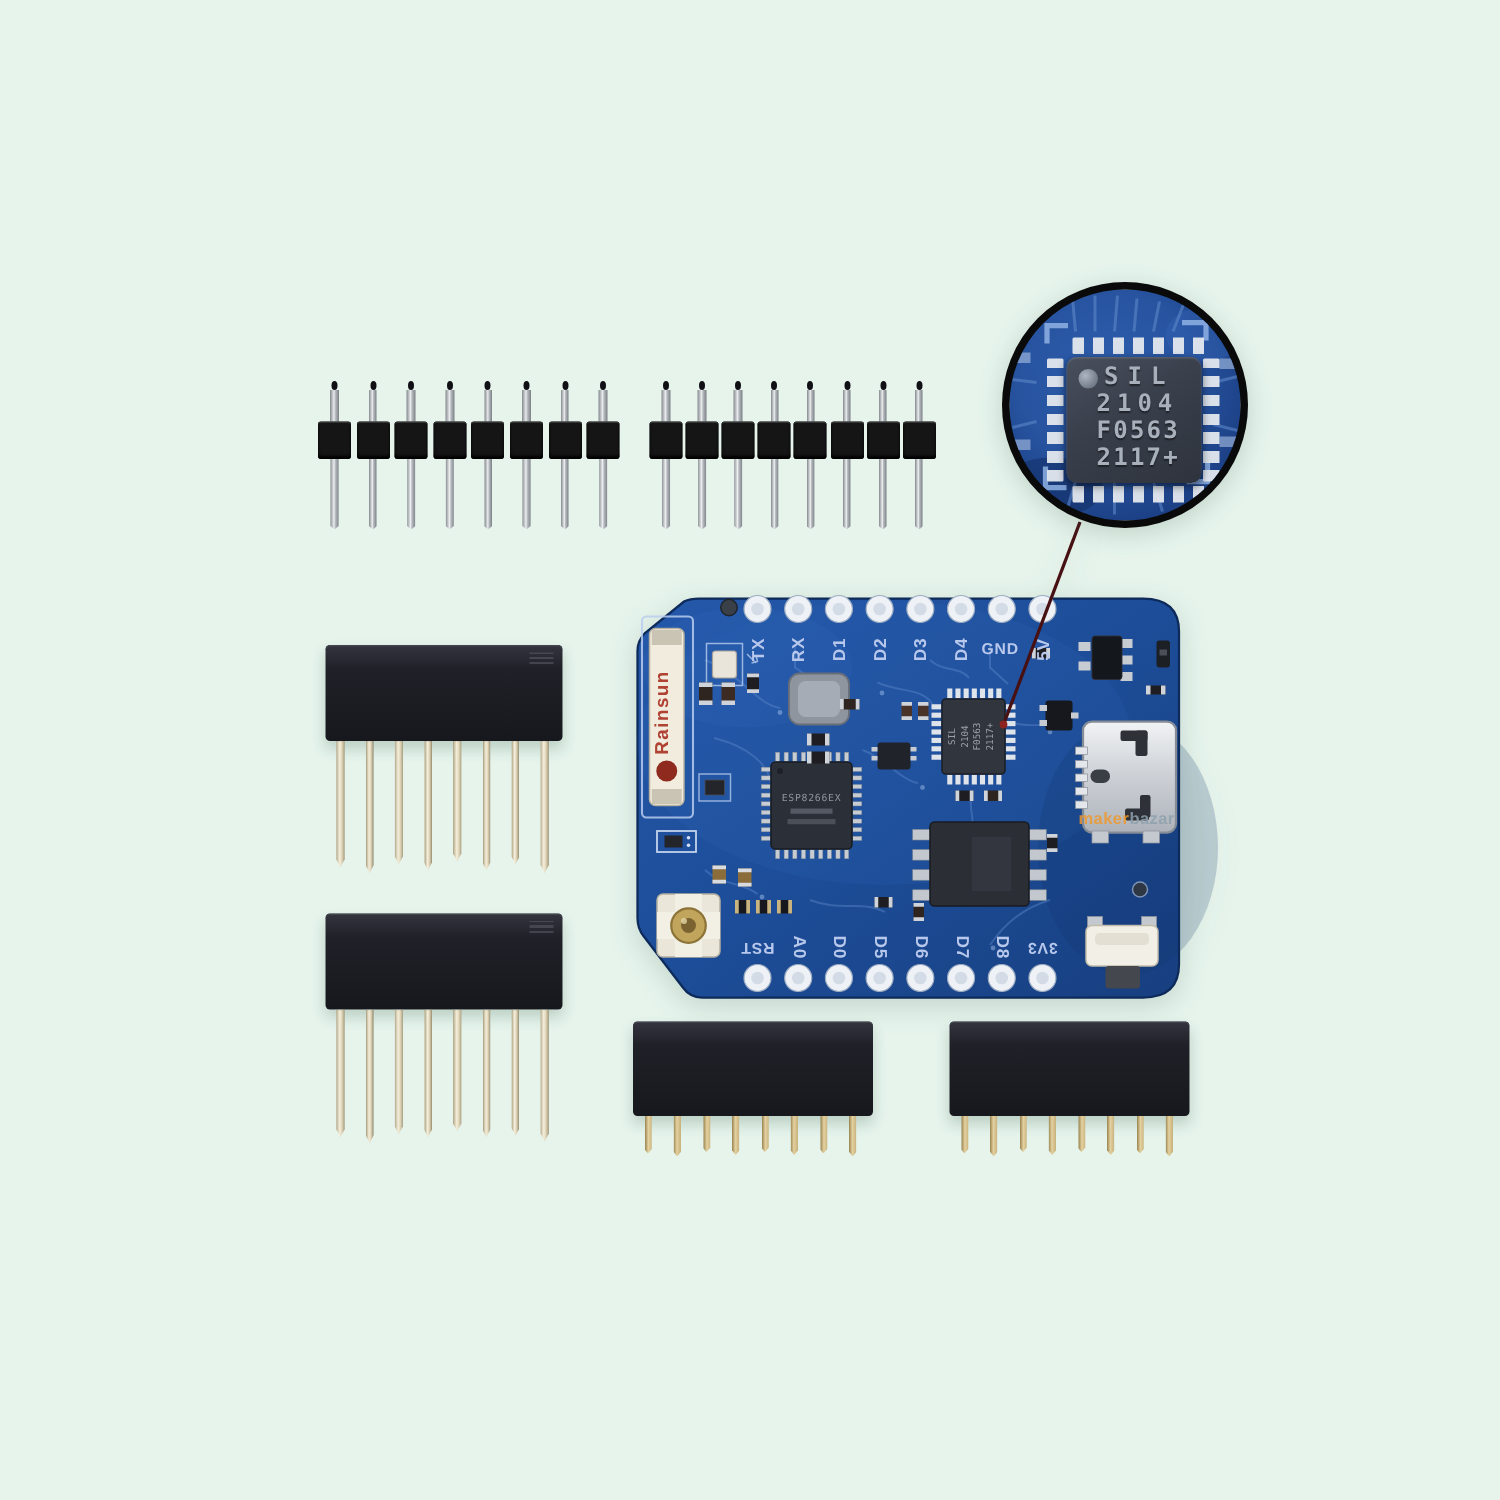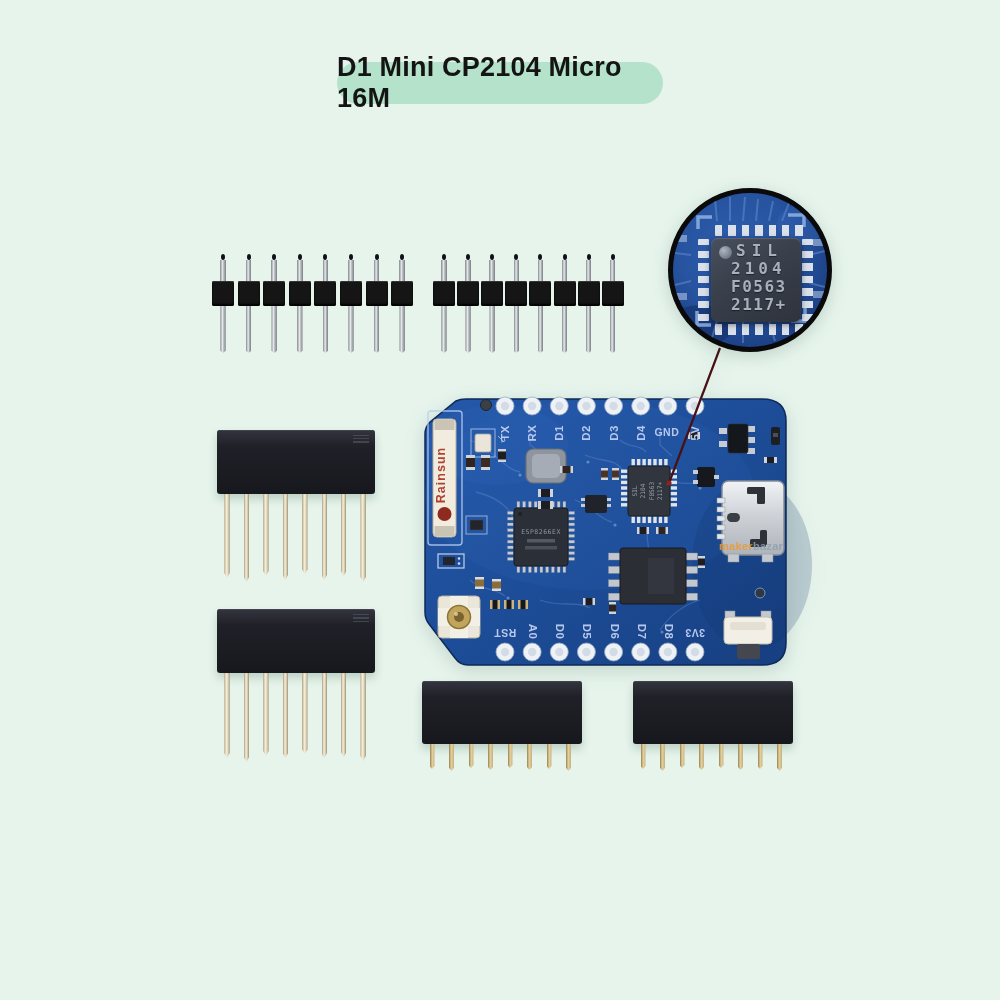--- a/index.html
+++ b/index.html
@@ -48,23 +48,20 @@
   .watermark{position:absolute;left:719px;top:540px;font-size:11px;font-weight:bold;opacity:.85;
     letter-spacing:.3px;white-space:nowrap;}
   .watermark .wm1{color:#f0992d;}
   .watermark .wm2{color:#8fa0ae;}
 </style>
 </head>
 <body>
 
 <div class="canvas">
 
-  <div class="badge">
-    <span>D1 Mini CP2104 Micro 16M</span>
-  </div>
 
   <svg id="board-svg" class="layer" width="1000" height="1000" viewBox="0 0 1000 1000">
     <defs>
       <linearGradient id="pcbg" x1="0" y1="0" x2="1" y2="1">
         <stop offset="0" stop-color="#2458aa"></stop>
           <stop offset=".5" stop-color="#1d4d98"></stop>
         <stop offset="1" stop-color="#173f80"></stop>
       </linearGradient>
       <linearGradient id="usbg" x1="0" y1="0" x2="0" y2="1">
         <stop offset="0" stop-color="#f1f3f5"></stop>

